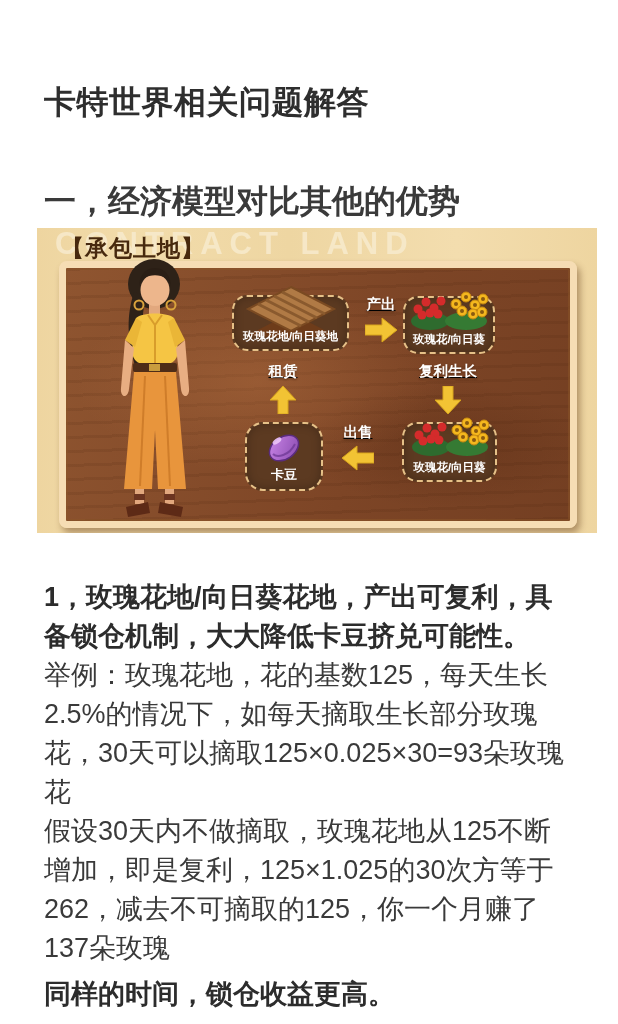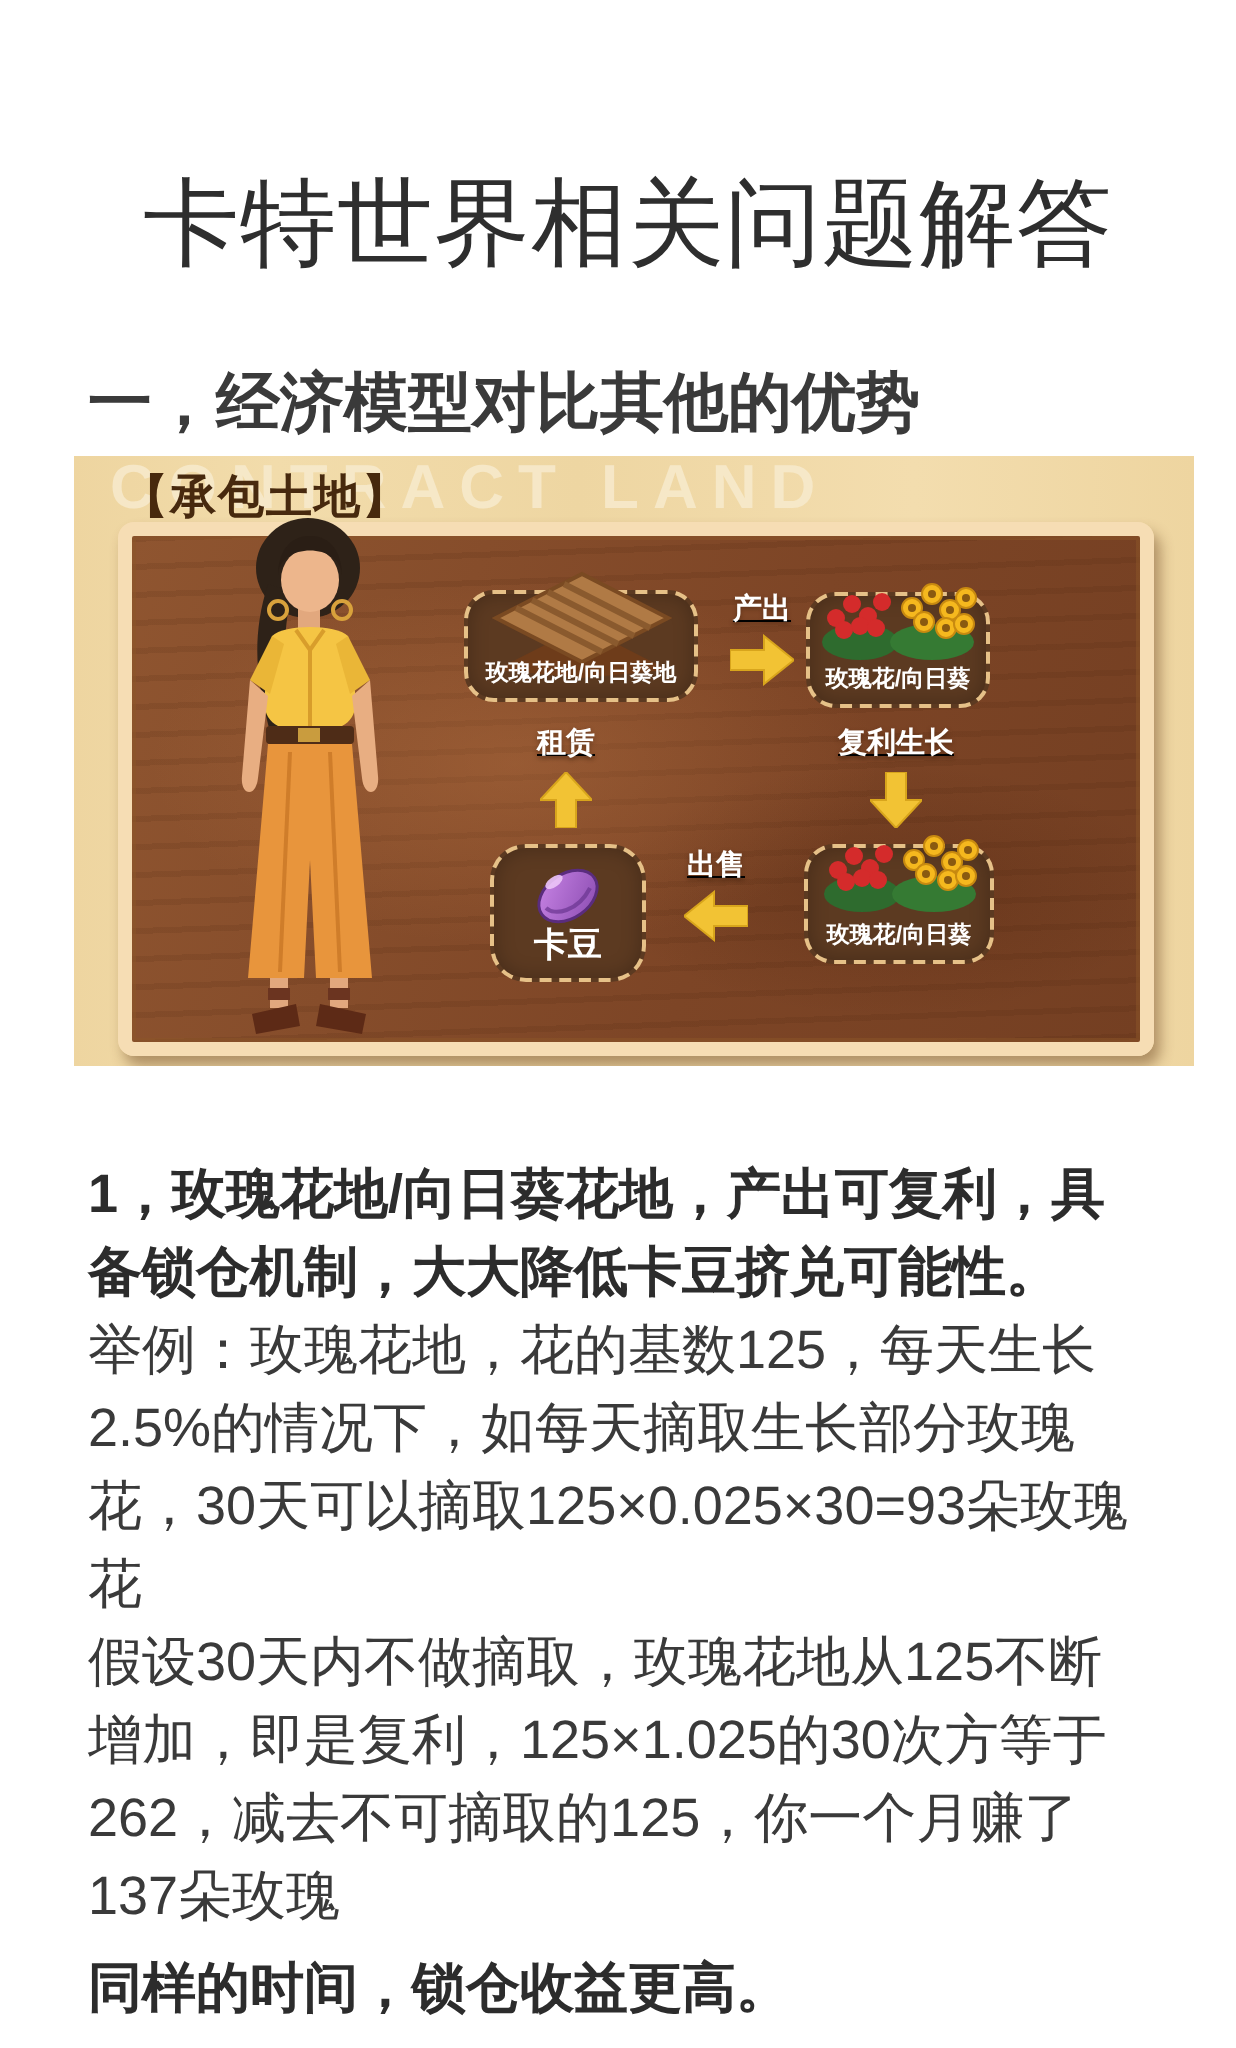--- a/index.html
+++ b/index.html
@@ -3,23 +3,22 @@
 <meta charset="utf-8">
 <style>
   html,body { margin:0; padding:0; background:#ffffff; }
   .page {
     position:relative; width:618px; height:1024px; background:#ffffff;
     font-family:"Liberation Sans", sans-serif; overflow:hidden;
   }
   
   .title {
     position:absolute; left:44px; top:56px; width:540px;
-    font-size:48px; line-height:50px; font-weight:normal; color:#2e2e2e;
+    font-size:32px; line-height:50px; font-weight:bold; color:#2e2e2e;
     letter-spacing:0.5px;
-    text-align:center;
   }
   .section-heading {
     position:absolute; left:44px; top:153px; width:540px;
     font-size:32px; line-height:42px; font-weight:bold; color:#3a3a3a;
   }
   
   .figure {
     position:absolute; left:37px; top:228px; width:560px; height:305px;
     background:linear-gradient(90deg,#eed5a0 0%, #f2dcab 18%, #eed6a2 45%, #f3ddae 75%, #eed5a0 100%);
     overflow:hidden;
@@ -182,21 +181,21 @@
         <defs>
           <linearGradient id="beangrad" x1="0" y1="0" x2="1" y2="1">
             <stop offset="0" stop-color="#c985e6"></stop>
               <stop offset="1" stop-color="#8a4bb0"></stop>
           </linearGradient>
         </defs>
         <ellipse cx="21" cy="20" rx="16" ry="11" transform="rotate(-35 21 20)" fill="url(#beangrad)" stroke="#5a2c7e" stroke-width="1.5"></ellipse>
         <path d="M10,26 C14,30 26,28 32,16" fill="none" stroke="#6a3590" stroke-width="2" opacity="0.7"></path>
         <ellipse cx="14" cy="13" rx="5" ry="2.5" transform="rotate(-35 14 13)" fill="#ecc5f7" opacity="0.9"></ellipse>
       </svg>
-      <div class="node-label" style="font-size:17px;">卡豆</div>
+      <div class="node-label" style="font-size:13px;">卡豆</div>
     </div>
 
     <div class="node node-flowers-bottom">
       <svg class="node-icon" width="84" height="46" viewBox="0 0 84 46">
         <ellipse cx="23" cy="35" rx="19" ry="9" fill="#2e6b2e"></ellipse>
         <ellipse cx="59" cy="35" rx="21" ry="9" fill="#357a33"></ellipse>
         <g fill="#d42b2b">
             <circle cx="11" cy="23" r="4.5"></circle>
             <circle cx="19" cy="16" r="4.5"></circle>
             <circle cx="27" cy="22" r="4.5"></circle>

